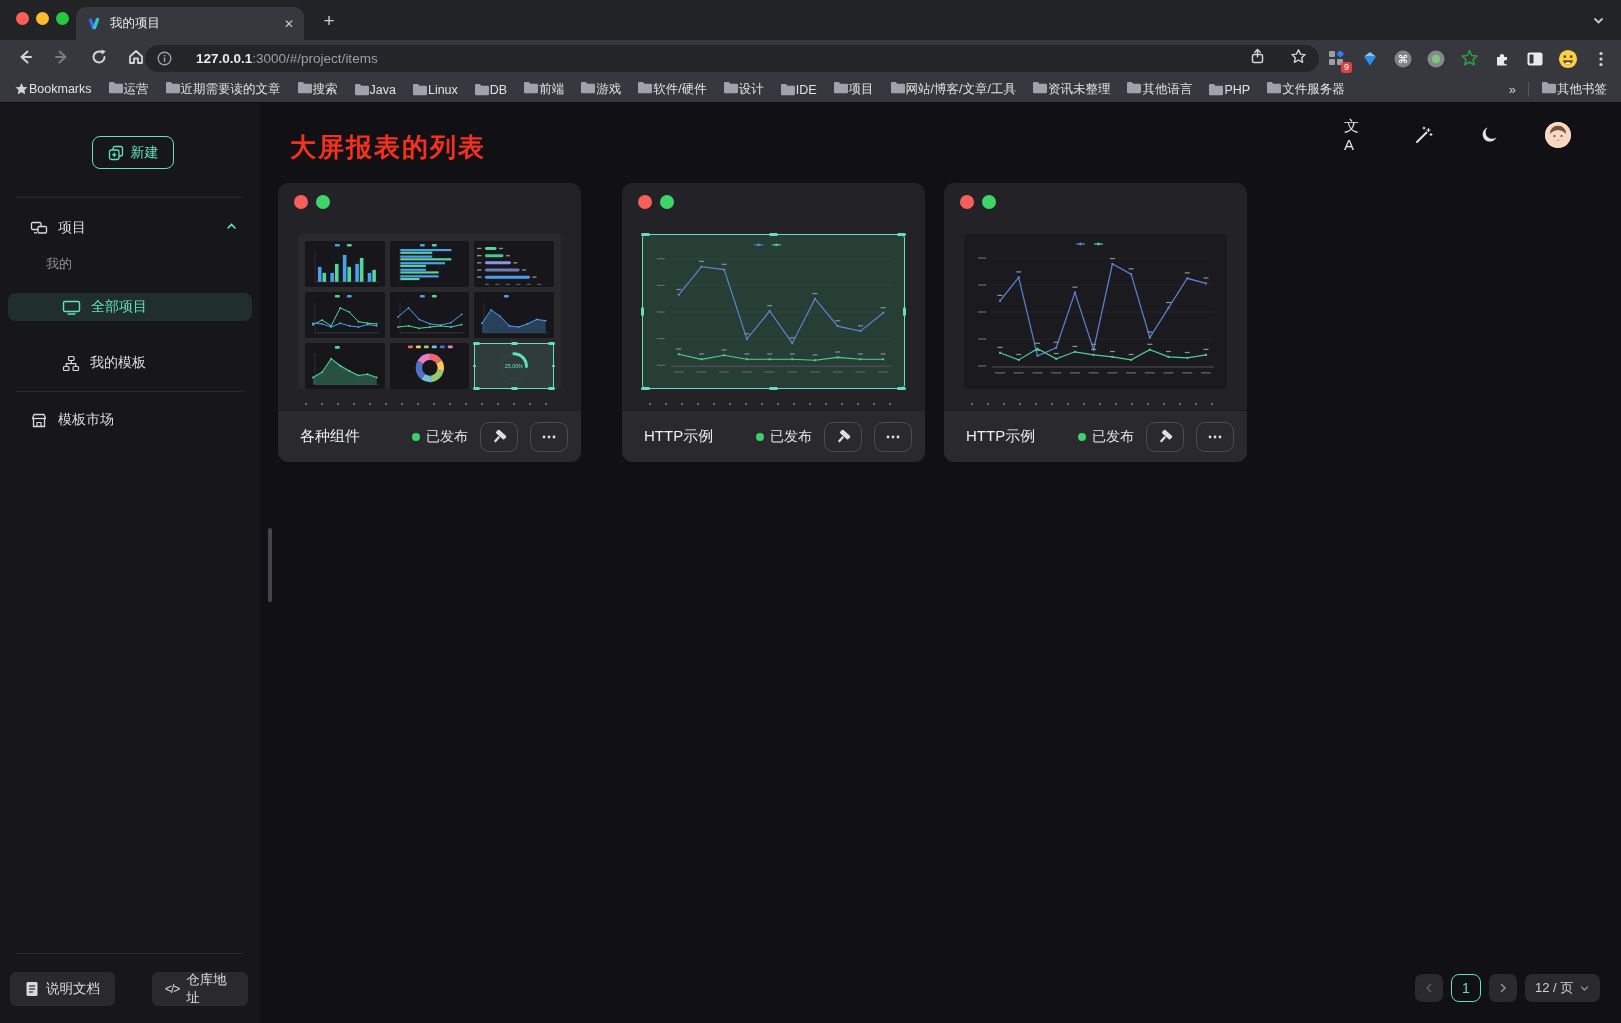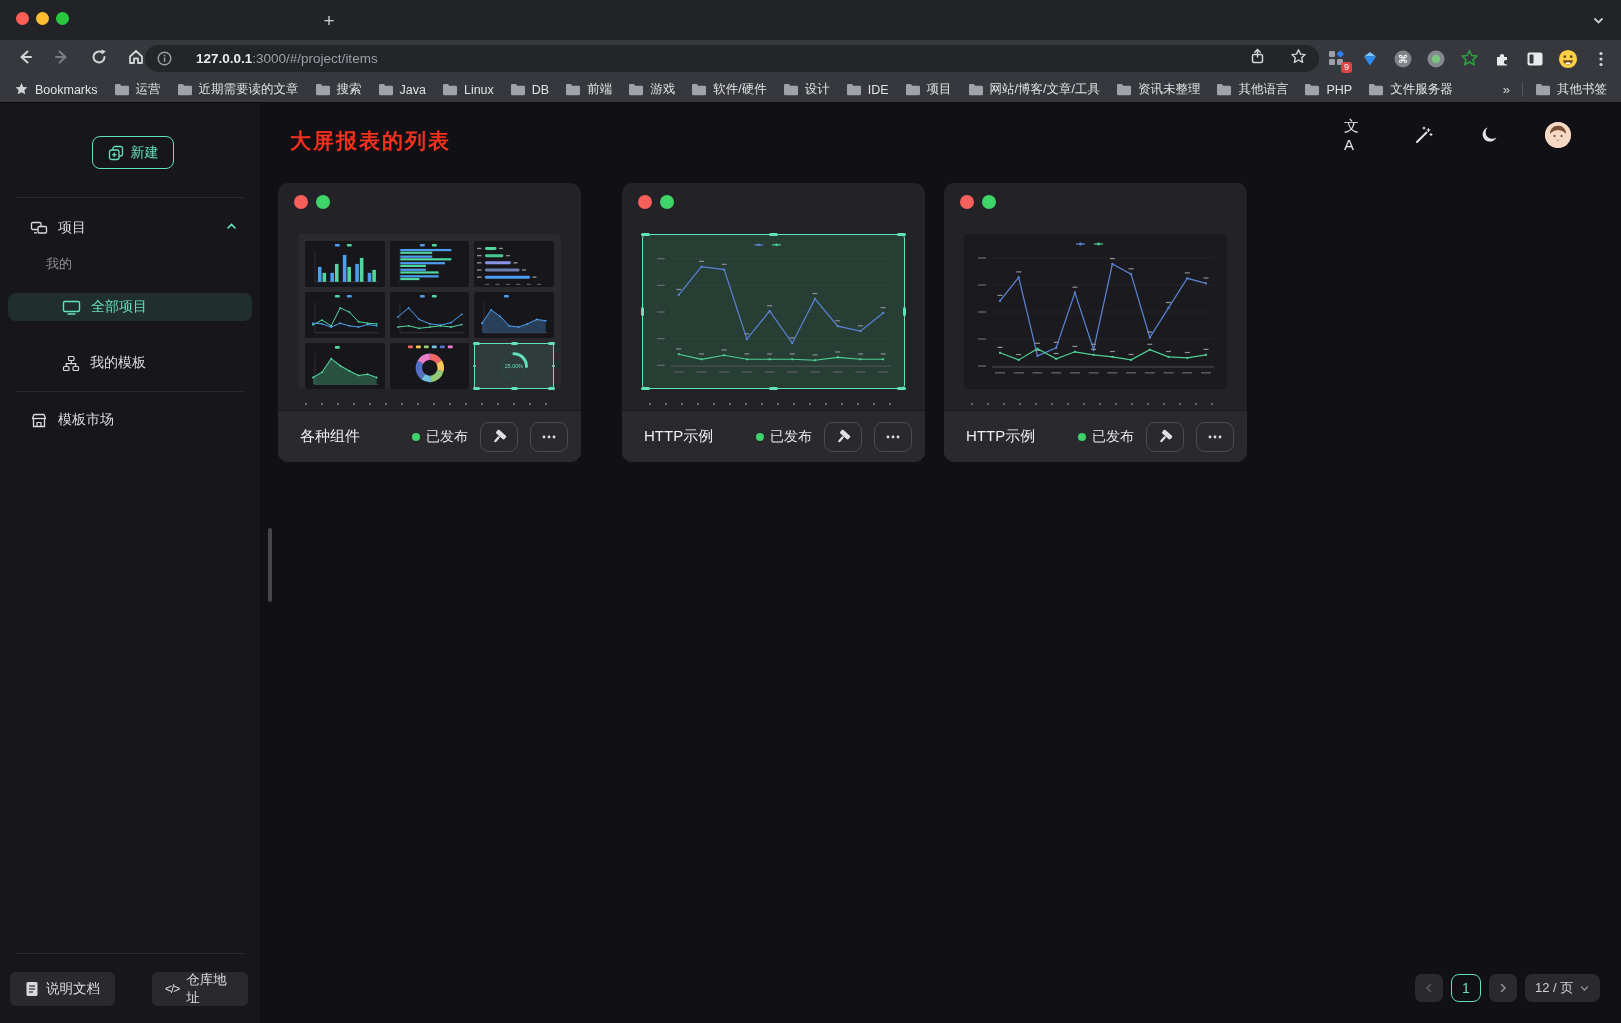--- a/index.html
+++ b/index.html
@@ -29,21 +29,21 @@
   #pill .rest{color:#9aa0a6}
   #pill .spacer{flex:1}
   #extrow{position:absolute;right:10px;top:0;height:37px;display:flex;align-items:center;gap:13px}
   .ext{position:relative;width:20px;height:20px;display:flex;align-items:center;justify-content:center}
   .badge{position:absolute;right:-5px;bottom:-4px;background:#e04343;color:#fff;font-size:9px;
          padding:0 3px;border-radius:3px;line-height:11px}
 
   #bookmarks{position:absolute;top:77px;left:0;right:0;height:26px;background:var(--chrome);
              display:flex;align-items:center;padding:0 14px;gap:16px;font-size:12.5px;color:#e0e2e5;
              border-bottom:1px solid #0c0c0e;box-sizing:border-box;white-space:nowrap;overflow:hidden}
-  .bm{display:flex;align-items:center;gap:6px;flex:0 0 auto}
+  .bm{display:flex;align-items:flex-start;gap:0;flex:0 0 auto}
   #bmRight{margin-left:auto;display:flex;align-items:center;gap:12px;flex:0 0 auto}
   #bmOverflow{color:#cfd1d4;font-size:13px}
   .vsep{width:1px;height:15px;background:#55565a}
 
   
   #app{position:absolute;top:103px;left:0;right:0;bottom:0;background:#111115}
   #sidebar{position:absolute;left:0;top:0;width:260px;bottom:0;background:#17171b}
   #main{position:absolute;left:260px;right:0;top:0;bottom:0}
 
   #newBtn{position:absolute;left:92px;top:33px;width:82px;height:33px;border:1px solid var(--accent);
@@ -52,21 +52,21 @@
   .sdiv{position:absolute;left:16px;right:16px;height:1px;background:#28282d}
   .mrow{position:absolute;left:0;width:260px;height:34px;display:flex;align-items:center;gap:10px;
         font-size:14px;color:#dcdce0;box-sizing:border-box}
   .mrow .chev{margin-left:auto;margin-right:22px}
   #rowAll{left:8px;width:244px;background:rgba(99,226,183,.12);border-radius:8px;height:28px;color:var(--accent)}
   .sublabel{position:absolute;left:46px;font-size:13px;color:#8f9094}
   #btmBtns{position:absolute;left:0;bottom:0;width:260px;height:70px}
   .sbtn{position:absolute;bottom:17px;height:34px;background:#2a2a2e;border-radius:6px;display:flex;
         align-items:center;justify-content:center;gap:7px;font-size:13.5px;color:#dcdce0;padding:0 13px;box-sizing:border-box}
 
-  #pageTitle{position:absolute;left:30px;top:10px;font-size:21px;letter-spacing:2px;color:var(--title)}
+  #pageTitle{position:absolute;left:30px;top:10px;font-size:26px;letter-spacing:2px;color:var(--title)}
   #hdrIcons{position:absolute;top:19px;right:50px;display:flex;align-items:center;gap:43px}
   .hicon{width:24px;height:24px;display:flex;align-items:center;justify-content:center;color:#e3e4e8;font-size:15px}
   #avatar{width:26px;height:26px;border-radius:50%;overflow:hidden;background:#f3cdb9}
 
   .card{position:absolute;top:80px;width:303px;height:279px;background:#232327;border-radius:10px}
   .cdot{position:absolute;top:12px;width:14px;height:14px;border-radius:50%}
   .preview{position:absolute;left:20px;top:51px;width:263px;height:155px;border-radius:4px;box-sizing:border-box}
   #prev1{background:#2a2a2d;display:grid;grid-template-columns:repeat(3,1fr);grid-template-rows:repeat(3,1fr);
          gap:5px;padding:7px}
   .tile{background:#17171b;border-radius:2px;position:relative}
@@ -93,20 +93,28 @@
   #pageSize{height:28px;background:#2a2a2e;border-radius:7px;display:flex;align-items:center;gap:6px;
             padding:0 10px;font-size:13px;color:#cfd0d4}
 </style>
 </head>
 <body>
 
 <div id="tabstrip">
   <span class="tl" style="left:16px;background:#ff5f57"></span>
   <span class="tl" style="left:36px;background:#febc2e"></span>
   <span class="tl" style="left:56px;background:#28c840"></span>
+  <div id="tab">
+    <svg width="16" height="16" viewBox="0 0 16 16">
+      <line x1="4.5" y1="4" x2="7.5" y2="12" stroke="#3b6bf0" stroke-width="3.4" stroke-linecap="round"></line>
+      <line x1="11.5" y1="3.5" x2="8.6" y2="11.5" stroke="#2fc7c9" stroke-width="3.4" stroke-linecap="round"></line>
+    </svg>
+    <span class="ttl">我的项目</span>
+    <span class="cls">✕</span>
+  </div>
   <div id="newtab">+</div>
   <div id="tabsearch">
     <svg width="13" height="13" viewBox="0 0 13 13">
         <polyline points="3,5 6.5,8.5 10,5" fill="none" stroke="#c8cacd" stroke-width="1.8" stroke-linecap="round"></polyline>
       </svg>
   </div>
 </div>
 
 <div id="toolbar">
   <div class="navicons">

